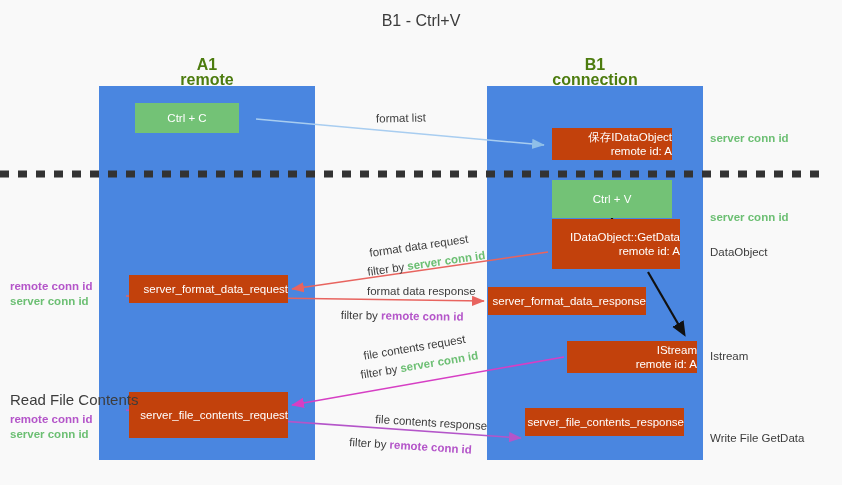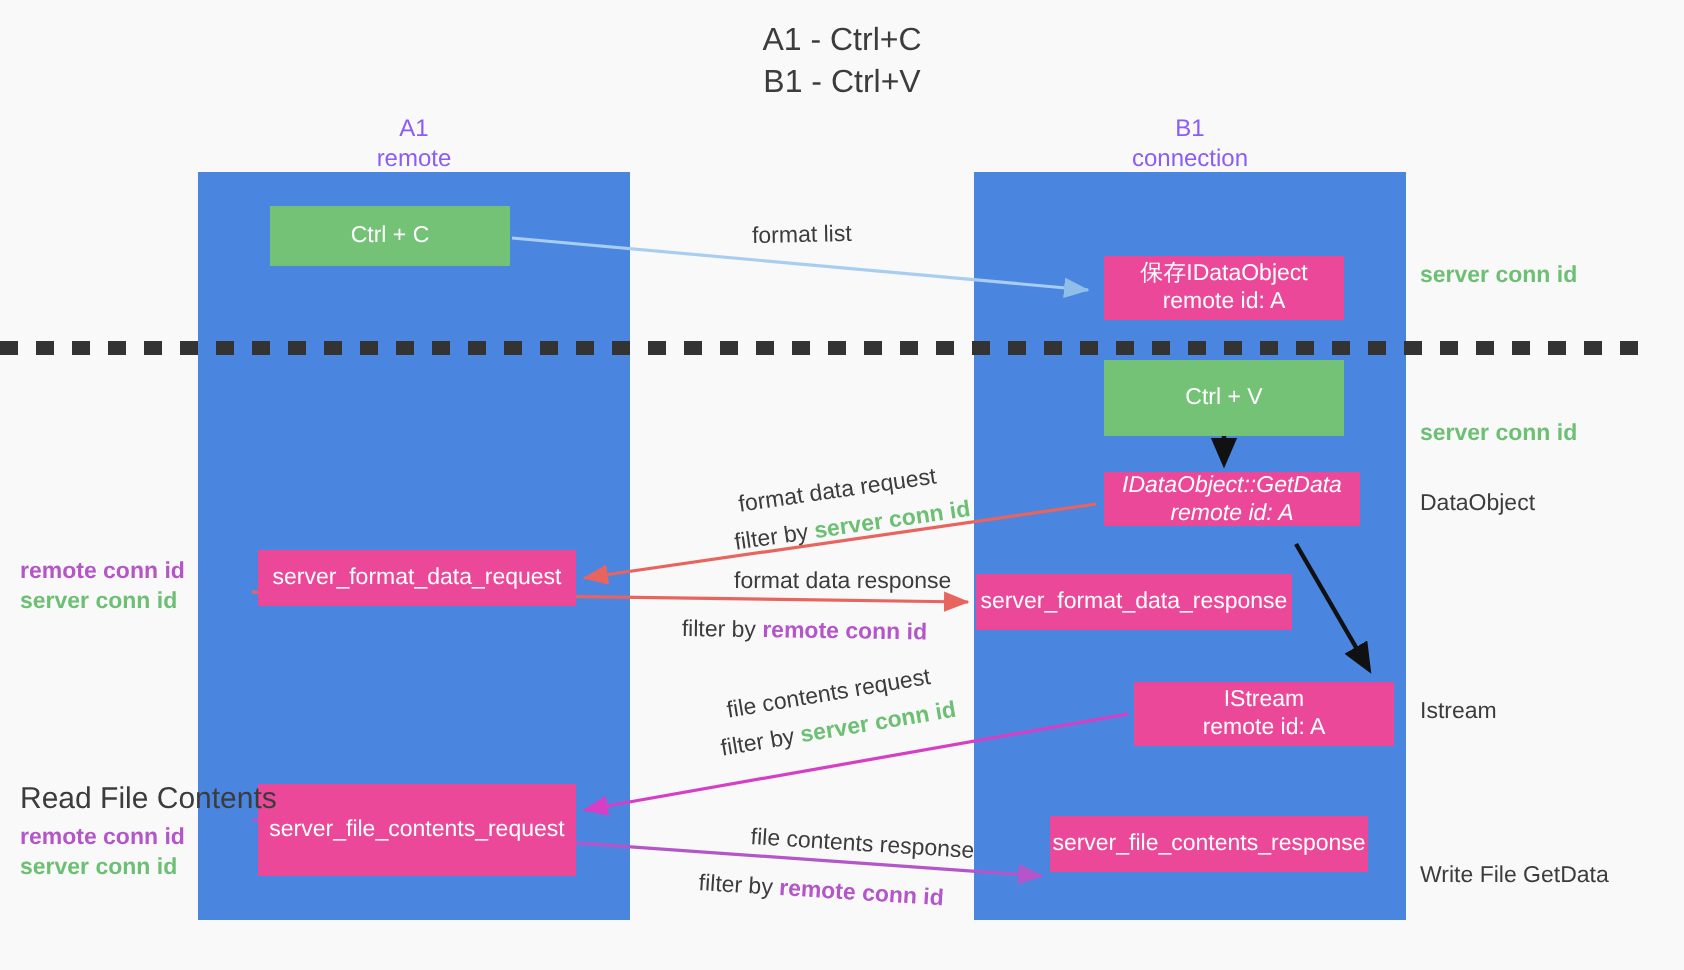--- a/index.html
+++ b/index.html
@@ -19,43 +19,43 @@
     text-align:center;color:#3c3c3c;font-size:16px;line-height:21px;
   }
   .title div{white-space:pre;}
 
   
   .col{position:absolute;background:#4a86e0;}
   .col-a{left:99px;top:86px;width:216px;height:374px;}
   .col-b{left:487px;top:86px;width:216px;height:374px;}
 
   .col-head{
-    position:absolute;text-align:center;color:#8b5cf6;
-    font-size:12px;line-height:15px;width:216px;
+    position:absolute;text-align:center;color:#4d7c0f;
+    font-size:16px;line-height:15px;width:216px;font-weight:bold;
   }
   .col-head .l1{display:block;}
   .col-head .l2{display:block;}
   .head-a{left:99px;top:57px;}
   .head-b{left:487px;top:57px;}
 
   
   .box{
     position:absolute;display:flex;flex-direction:column;
     align-items:center;justify-content:center;
     color:#ffffff;font-size:11.5px;line-height:14px;text-align:center;
     box-sizing:border-box;
   }
   .box span{display:block;white-space:nowrap;}
   .green{background:#73c276;}
-  .orange{background:#ec4899;}
-
-  .b-ctrlc   {left:135px;top:103px;width:120px;height:30px;}
+  .orange{background:#c2410c;align-items:flex-end;}
+
+  .b-ctrlc   {left:135px;top:103px;width:104px;height:30px;}
   .b-ido     {left:552px;top:128px;width:120px;height:32px;}
   .b-ctrlv   {left:552px;top:180px;width:120px;height:38px;}
-  .b-getdata {left:552px;top:236px;width:128px;height:27px;font-style:italic;}
+  .b-getdata {left:552px;top:219px;width:128px;height:50px;}
   .b-sfdreq  {left:129px;top:275px;width:159px;height:28px;}
   .b-sfdres  {left:488px;top:287px;width:158px;height:28px;}
   .b-istream {left:567px;top:341px;width:130px;height:32px;}
   .b-sfcreq  {left:129px;top:392px;width:159px;height:46px;}
   .b-sfcres  {left:525px;top:408px;width:159px;height:28px;}
 
   
   .lbl{position:absolute;white-space:nowrap;}
   .dark{color:#3c3c3c;font-size:11.5px;}
   .green-t{color:#6cbf73;font-weight:bold;font-size:11.5px;}
@@ -70,21 +70,20 @@
   .rot .d{color:#3c3c3c;font-size:11.5px;}
   .rot .g{color:#6cbf73;font-weight:bold;font-size:11.5px;}
   .rot .p{color:#b455c9;font-weight:bold;font-size:11.5px;}
 </style>
 </head>
 <body>
 
 <div class="stage">
 
   <div class="title">
-    <div>A1 - Ctrl+C</div>
     <div>B1 - Ctrl+V</div>
   </div>
 
   <div class="col-head head-a">
     <span class="l1">A1</span>
     <span class="l2">remote</span>
   </div>
   <div class="col-head head-b">
     <span class="l1">B1</span>
     <span class="l2">connection</span>

